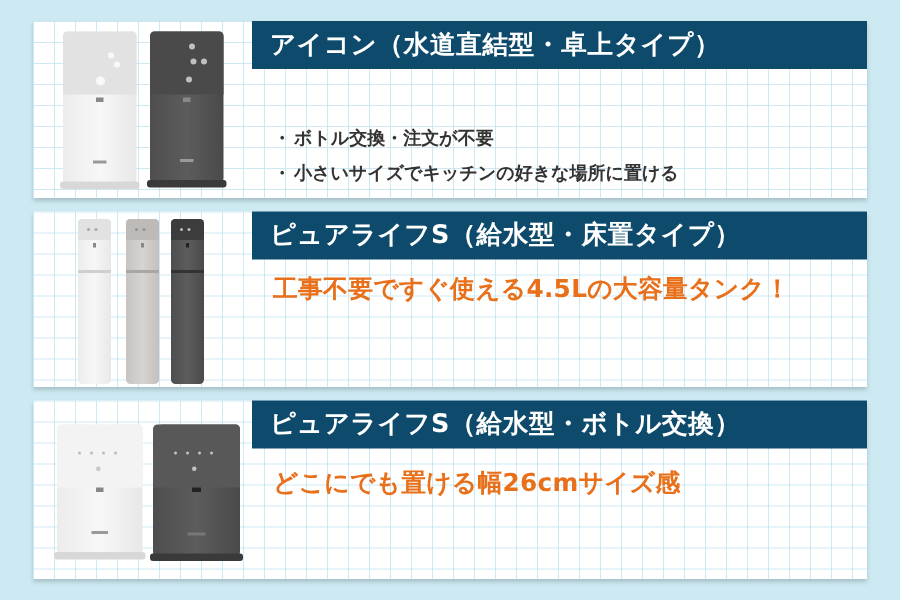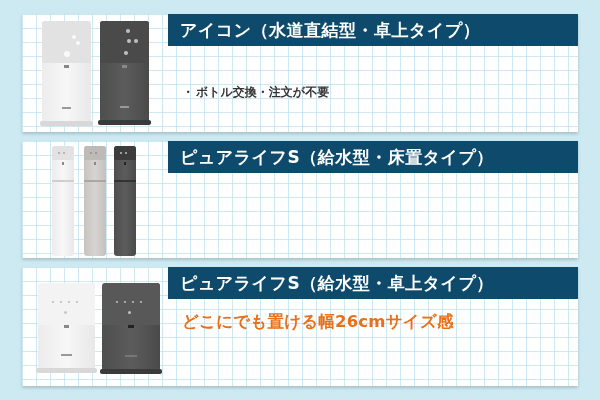--- a/index.html
+++ b/index.html
@@ -108,20 +108,21 @@
         <div class="btn" style="left:34px; top:18px;"></div>
         <div class="btn" style="left:24px; top:30px;"></div>
         <div class="nozzle" style="top:44px;"></div>
         <div class="logo"></div>
         <div class="base"></div>
       </div>
     </div>
     <h2 class="header">アイコン（水道直結型・卓上タイプ）</h2>
     <ul class="bullets">
       <li><span class="dot">・</span><span>ボトル交換・注文が不要</span></li>
+      <li><span class="dot">・</span><span>小さいサイズでキッチンの好きな場所に置ける</span></li>
     </ul>
   </section>
 
   <section class="card card-2">
     <div class="product-image">
       <div class="unit u-white" style="left:30px; top:5px; width:22px; height:110px;">
         <div class="panel" style="height:14px;"></div>
         <div class="btn" style="left:6px; top:6px; width:2px; height:2px; background:#999;"></div>
         <div class="btn" style="left:11px; top:6px; width:2px; height:2px; background:#999;"></div>
         <div class="nozzle" style="top:16px;"></div>
@@ -136,20 +137,21 @@
       </div>
       <div class="unit u-dark" style="left:92px; top:5px; width:22px; height:110px;">
         <div class="panel" style="height:14px; background:#3c3c3c;"></div>
         <div class="btn" style="left:6px; top:6px; width:2px; height:2px;"></div>
         <div class="btn" style="left:11px; top:6px; width:2px; height:2px;"></div>
         <div class="nozzle" style="top:16px; background:#222;"></div>
         <div style="position:absolute; left:0; right:0; top:34px; height:2px; background:#333;"></div>
       </div>
     </div>
     <h2 class="header">ピュアライフS（給水型・床置タイプ）</h2>
+    <p class="subtitle">工事不要ですぐ使える4.5Lの大容量タンク！</p>
     <ul class="bullets">
     </ul>
   </section>
 
   <section class="card card-3">
     <div class="product-image">
       <div class="unit u-white" style="left:16px; top:16px; width:57px; height:87px; border-radius:6px 3px 3px 3px;">
         <div class="panel" style="height:42px; background:#f3f3f3;"></div>
         <div class="btn" style="left:14px; top:18px; width:2px; height:2px; background:#aaa;"></div>
         <div class="btn" style="left:22px; top:18px; width:2px; height:2px; background:#aaa;"></div>
@@ -165,17 +167,17 @@
         <div class="btn" style="left:14px; top:18px; width:2px; height:2px;"></div>
         <div class="btn" style="left:22px; top:18px; width:2px; height:2px;"></div>
         <div class="btn" style="left:30px; top:18px; width:2px; height:2px;"></div>
         <div class="btn" style="left:38px; top:18px; width:2px; height:2px;"></div>
         <div class="btn" style="left:26px; top:28px; width:3px; height:3px;"></div>
         <div class="nozzle" style="top:42px; background:#222;"></div>
         <div class="logo" style="background:#777;"></div>
         <div class="base"></div>
       </div>
     </div>
-    <h2 class="header">ピュアライフS（給水型・卓上タイプ）</h2>
+    <h2 class="header">ピュアライフS（給水型・ボトル交換）</h2>
     <p class="subtitle">どこにでも置ける幅26cmサイズ感</p>
   </section>
 
 </div>
 
 </body></html>

